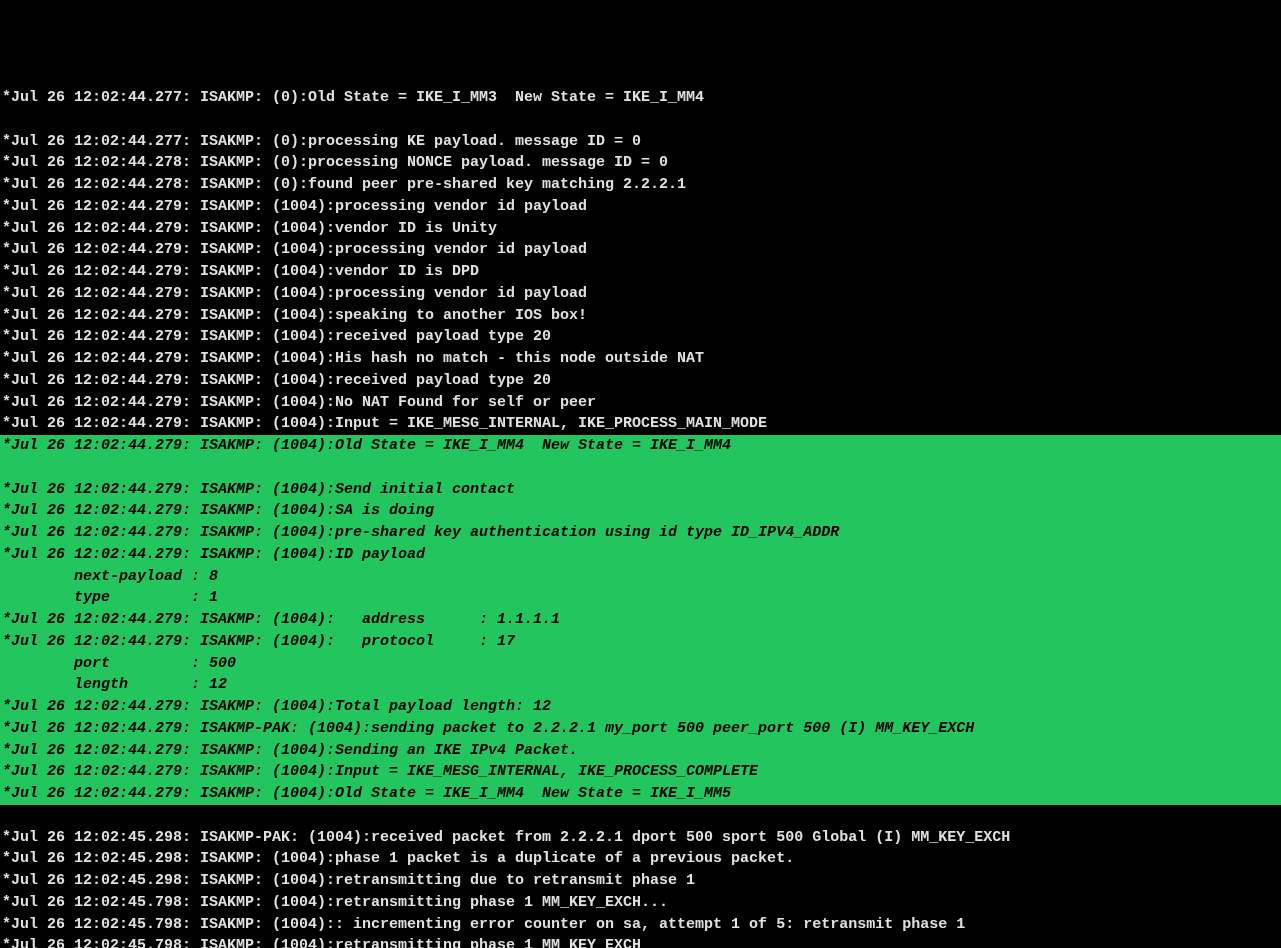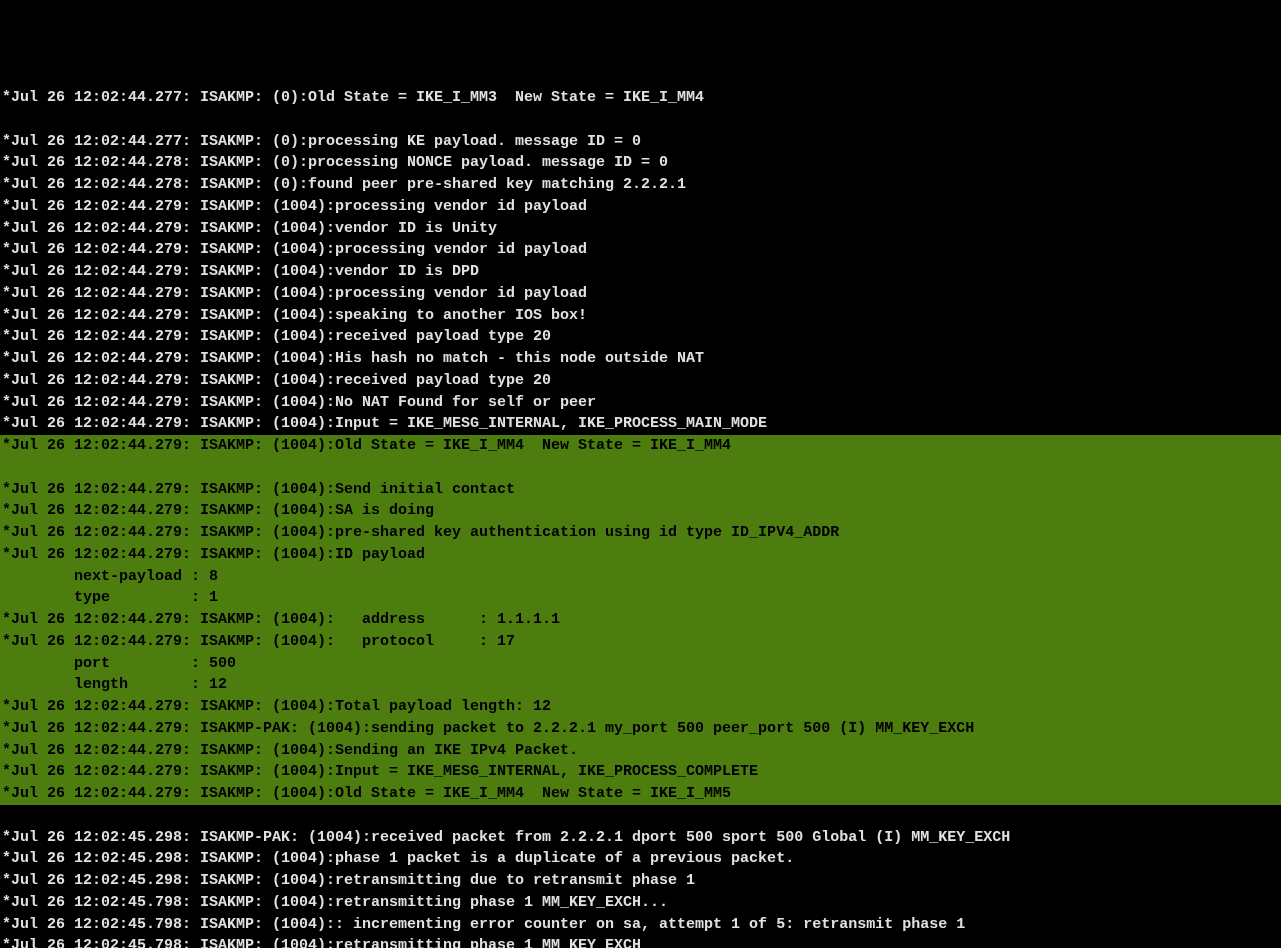--- a/index.html
+++ b/index.html
@@ -15,23 +15,24 @@
     }
     .terminal {
       padding: 0;
     }
     .line {
       margin: 0;
       padding: 0 2px;
       font-weight: bold;
     }
     .hl {
-      background: #4d7c0f;
+      background: #22c55e;
       color: #000;
       display: block;
+      font-style: italic;
     }
     .blank {
       height: 1.45em;
     }
   </style>
 </head>
 <body>
 
 
 

